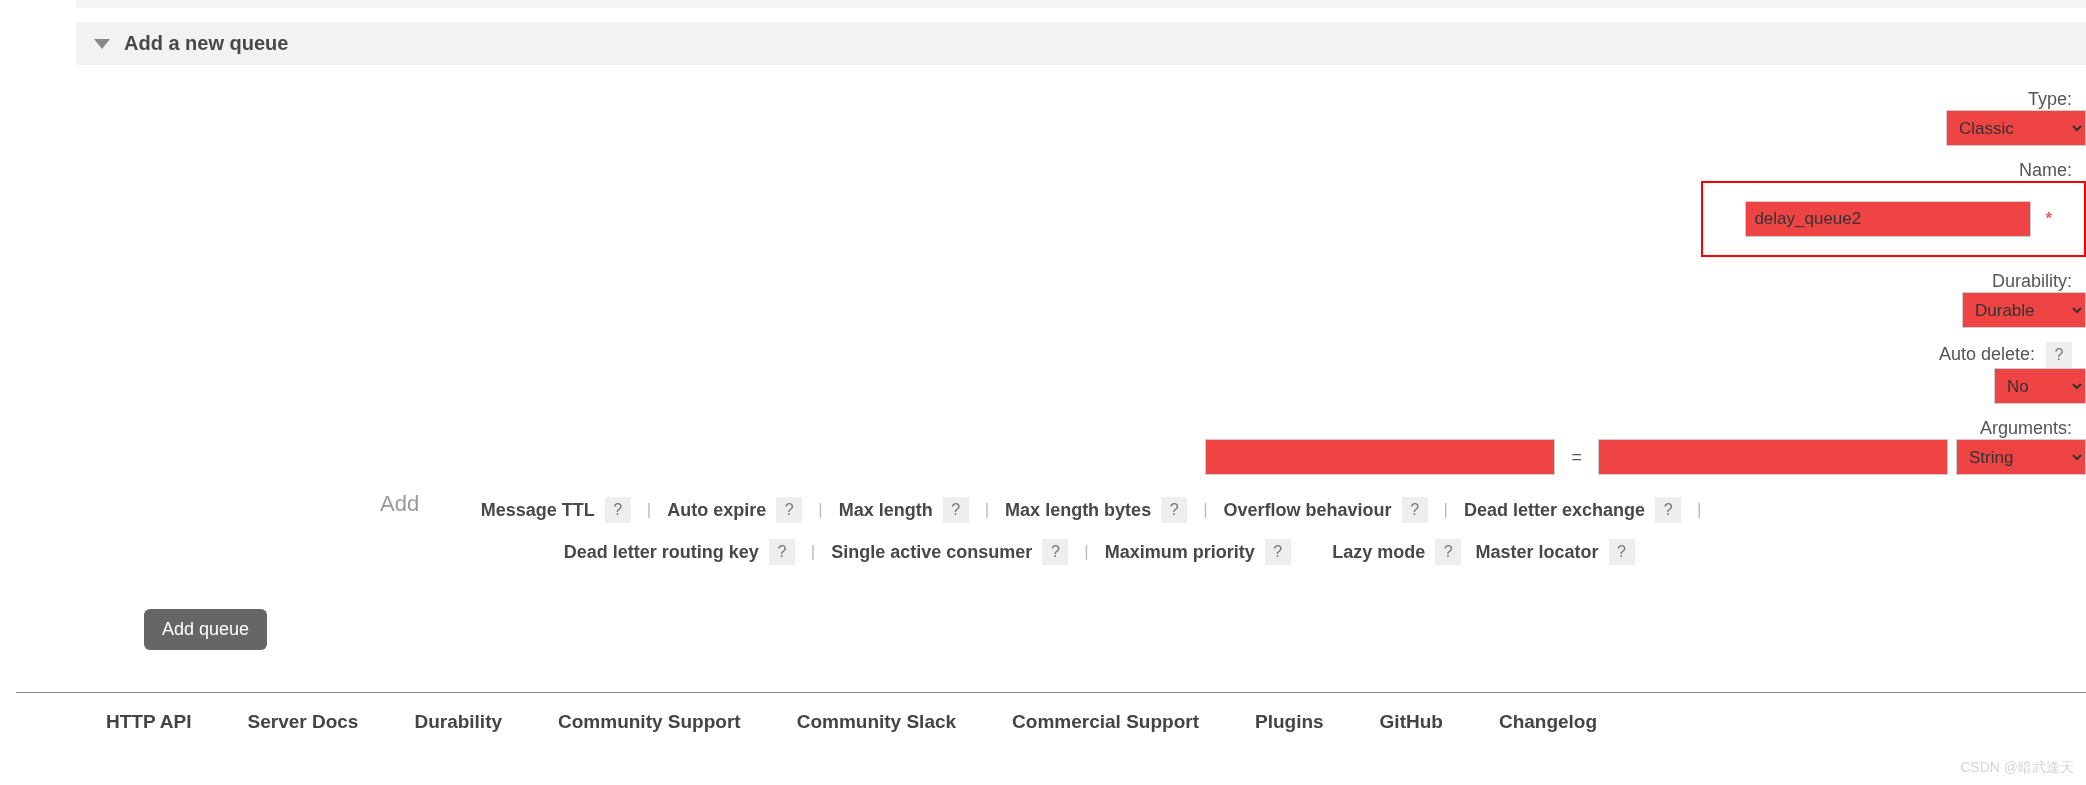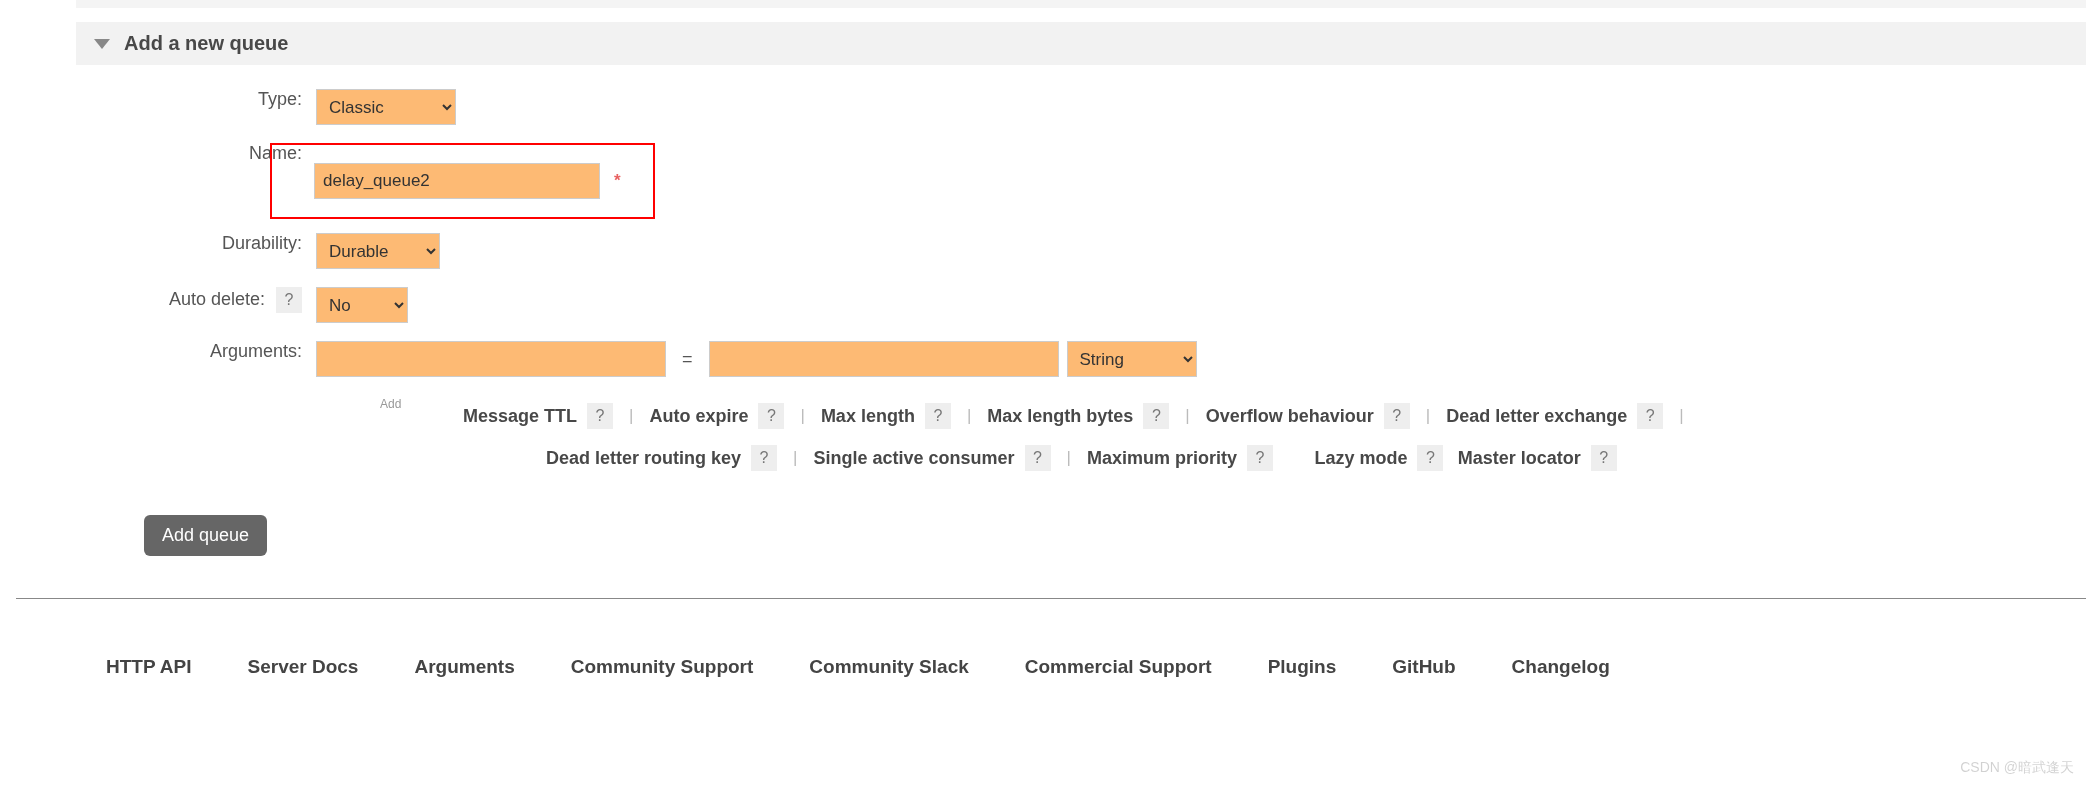--- a/index.html
+++ b/index.html
@@ -45,23 +45,24 @@
   }
   .section-title {
     font-weight: bold;
     font-size: 20px;
     color: #484848;
   }
 
   .form { margin-left: 60px; }
   .row {
     display: flex;
-    align-items: flex-start;
+    align-items: flex-end;
     margin-bottom: 14px;
     min-height: 40px;
+    flex-direction: column;
   }
   .label {
     width: 240px;
     text-align: right;
     padding-right: 14px;
     color: #555;
     font-size: 18px;
   }
   .controls {
     display: flex;
@@ -69,21 +70,21 @@
     gap: 8px;
     flex-wrap: wrap;
   }
 
   select, input[type=text] {
     font-family: inherit;
     font-size: 17px;
     color: #333;
     padding: 5px 8px;
     border: 1px solid var(--border);
-    background: #fdba74;
+    background: #ef4444;
     height: 36px;
   }
   select { padding-right: 28px; }
 
   .type-select { width: 140px; }
   .name-input  { width: 286px; }
   .durability-select { width: 124px; }
   .autodelete-select { width: 92px; }
   .arg-key   { width: 350px; }
   .arg-val   { width: 350px; }
@@ -112,21 +113,21 @@
   }
 
   .eq { color: #555; margin: 0 8px; font-size: 18px; }
 
   .arg-hints {
     margin-left: 304px;
     display: flex;
     align-items: flex-start;
     gap: 30px;
   }
-  .add-label { color: var(--muted); font-size: 12px; padding-top: 2px; }
+  .add-label { color: var(--muted); font-size: 22px; padding-top: 2px; }
   .hint-list {
     display: flex;
     flex-wrap: wrap;
     align-items: center;
     gap: 0;
     max-width: 1300px;
     line-height: 42px;
     justify-content: center;
   }
   .hint {
@@ -157,21 +158,21 @@
   .footer-links {
     display: flex;
     gap: 56px;
     margin-left: 90px;
     font-weight: bold;
     font-size: 19px;
     color: #444;
     white-space: nowrap;
     overflow: hidden;
   }
-  .footer-links span { cursor: pointer; margin-top: 39px; }
+  .footer-links span { cursor: pointer; }
 
   .watermark {
     position: fixed;
     right: 12px;
     bottom: 8px;
     color: rgba(0,0,0,0.18);
     font-size: 14px;
     pointer-events: none;
   }
 </style>
@@ -282,21 +283,21 @@
     <div class="submit-row">
       <button class="btn-primary">Add queue</button>
     </div>
 
   </div>
 
   <div class="footer">
     <div class="footer-links" id="footer-links">
         <span>HTTP API</span>
         <span>Server Docs</span>
-        <span>Arguments</span>
+        <span>Durability</span>
         <span>Community Support</span>
         <span>Community Slack</span>
         <span>Commercial Support</span>
         <span>Plugins</span>
         <span>GitHub</span>
         <span>Changelog</span>
       </div>
   </div>
 
 </div>

